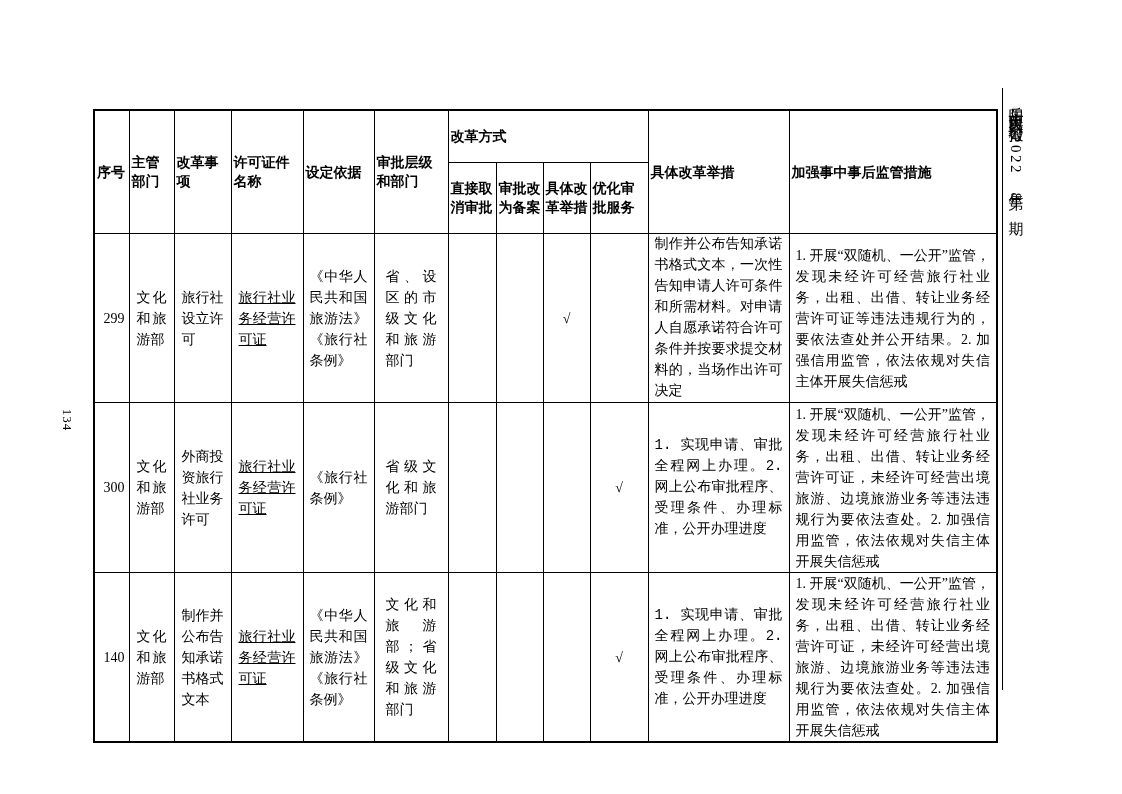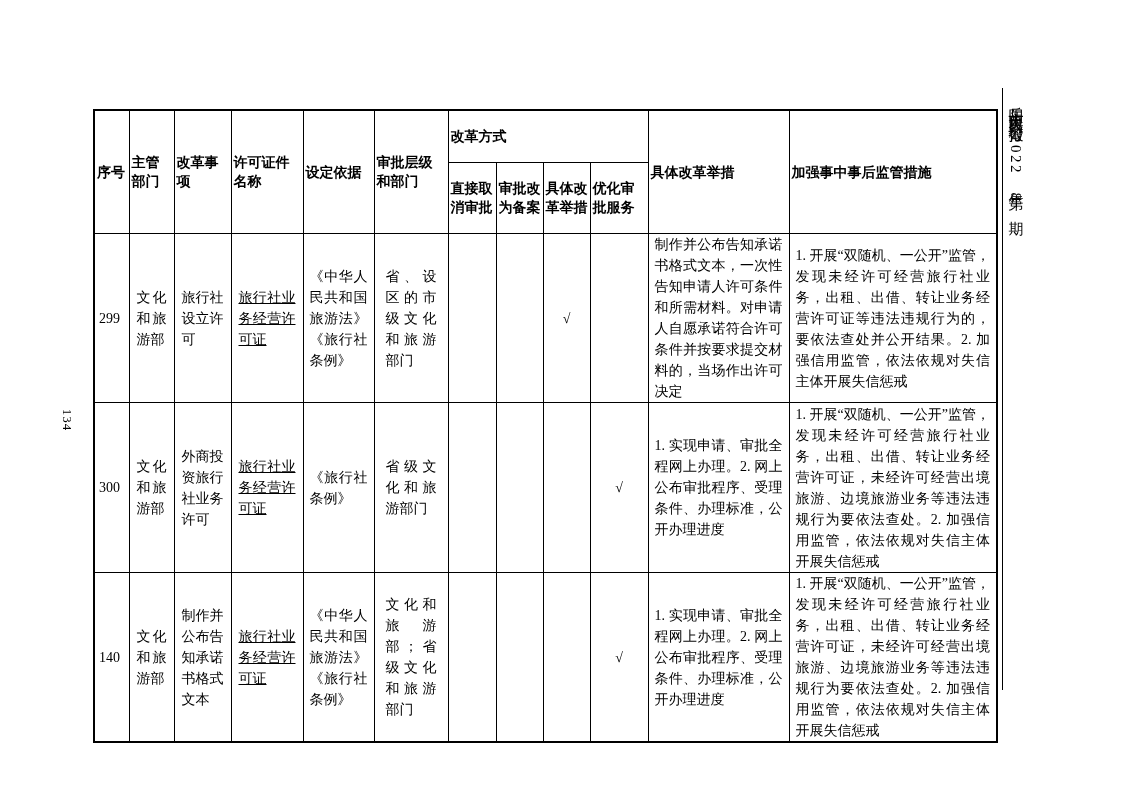--- a/index.html
+++ b/index.html
@@ -67,30 +67,31 @@
   td {
     font-size: 14px;
     line-height: 21px;
   }
   tr.h1 { height: 17px; }
   tr.h2 { height: 58px; }
   tr.r299 { height: 168px; }
   tr.r300 { height: 170px; }
   tr.r301 { height: 160px; }
 
-  td.c-center { text-align: left; padding: 12px 4px; }
+  td.c-center { text-align: right; padding: 12px 4px; }
   td.c-just   { text-align: justify; text-justify: inter-character; padding: 0 7px; }
   td.c-just3  { text-align: justify; text-justify: inter-character; padding: 7px 7px; margin-top: 24px; }
   td.c-lic    { text-align: justify; text-justify: inter-character; padding: 0 7px; text-decoration: underline; }
   td.c-basis  { text-align: justify; text-justify: inter-character; padding: 8px 6px; }
   td.c-level  { text-align: justify; text-justify: inter-character; padding: 0 11px; }
   td.c-check  { text-align: center; font-size: 14px; }
   td.c-measure {
     text-align: justify; text-justify: inter-character;
     padding: 0 6px;
+    font-family: Liberation Mono, monospace;
   }
   td.c-super {
     text-align: justify; text-justify: inter-character;
     padding: 0 6px;
   }
 </style>
 </head>
 <body>
 
 <div class="page-num">134</div>

